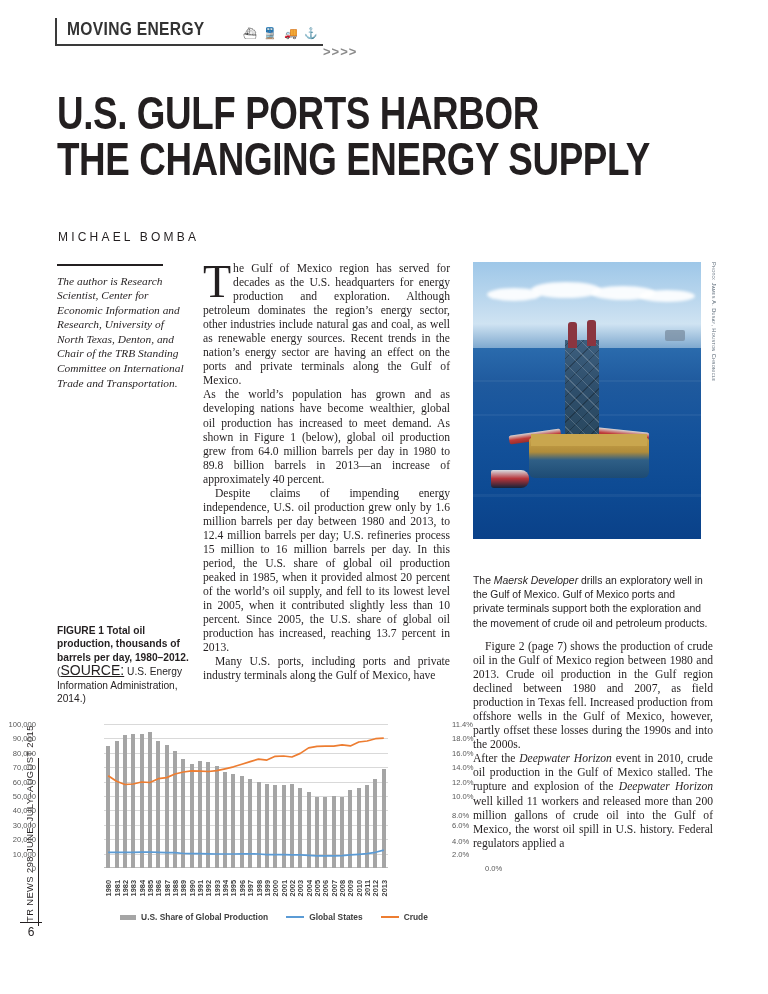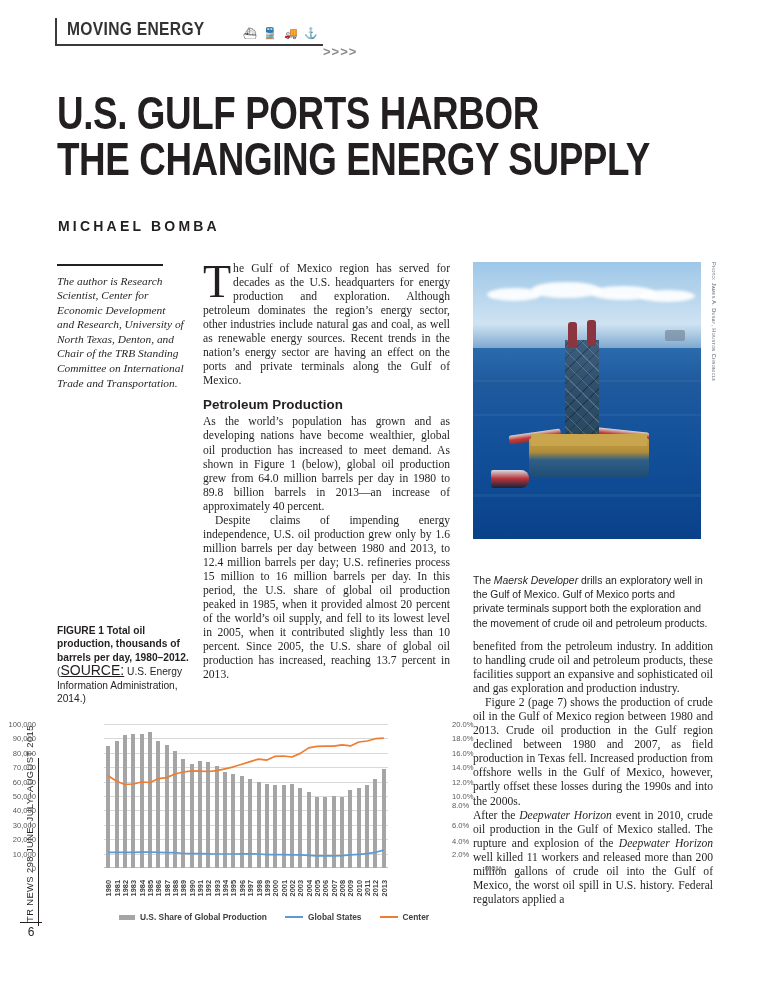--- a/index.html
+++ b/index.html
@@ -63,24 +63,24 @@
     letter-spacing: -0.5px;
     color: #231f20;
     transform: scaleX(0.80);
     transform-origin: left top;
     white-space: nowrap;
   }
   .headline .l2 { display: block; }
 
   .byline {
     position: absolute;
-    left: 58px; top: 218px;
-    font-family: "Liberation Sans", sans-serif;
-    font-weight: bold;
-    font-size: 14px;
+    left: 58px; top: 230px;
+    font-family: "Liberation Sans", sans-serif;
+    font-weight: normal;
+    font-size: 12px;
     letter-spacing: 3.2px;
     color: #231f20;
   }
 
   
   .bio {
     position: absolute;
     left: 57px; top: 264px;
     width: 128px;
   }
@@ -352,35 +352,35 @@
 </div>
 
 <div class="headline">
   <span class="l1">U.S. GULF PORTS HARBOR</span>
   <span class="l2">THE CHANGING ENERGY SUPPLY</span>
 </div>
 <div class="byline">MICHAEL BOMBA</div>
 
 <div class="bio">
   <div class="bio-rule"></div>
-  <div class="bio-text">The author is Research Scientist, Center for Economic Development and Research, University of North Texas, Denton, and Chair of the TRB Standing Committee on International Trade and Transportation.</div>
+  <div class="bio-text">The author is Research Scientist, Center for Economic Information and Research, University of North Texas, Denton, and Chair of the TRB Standing Committee on International Trade and Transportation.</div>
 </div>
 
 <div class="figcap">
   <b>FIGURE 1</b>
   <span><b>Total oil production, thousands of barrels per day, 1980–2012.</b></span>
   <span>(</span><span class="sc">SOURCE:</span>
   <span>U.S. Energy Information Administration, 2014.)</span>
 </div>
 
 <div class="col col1">
   <p class="first"><span class="dropcap">T</span><span>he Gulf of Mexico region has served for decades as the U.S. headquarters for energy production and exploration. Although petroleum dominates the region’s energy sector, other industries include natural gas and coal, as well as renewable energy sources. Recent trends in the nation’s energy sector are having an effect on the ports and private terminals along the Gulf of Mexico.</span></p>
-  <div class="subhead">Petroleum Production</div>
   <p class="first">As the world’s population has grown and as developing nations have become wealthier, global oil production has increased to meet demand. As shown in Figure 1 (below), global oil production grew from 64.0 million barrels per day in 1980 to 89.8 billion barrels in 2013—an increase of approximately 40 percent.</p>
   <p>Despite claims of impending energy independence, U.S. oil production grew only by 1.6 million barrels per day between 1980 and 2013, to 12.4 million barrels per day; U.S. refineries process 15 million to 16 million barrels per day. In this period, the U.S. share of global oil production peaked in 1985, when it provided almost 20 percent of the world’s oil supply, and fell to its lowest level in 2005, when it contributed slightly less than 10 percent. Since 2005, the U.S. share of global oil production has increased, reaching 13.7 percent in 2013.</p>
+  <p>Many U.S. ports, including ports and private industry terminals along the Gulf of Mexico, have</p>
 </div>
 
 <div class="photo">
   <div class="sky"></div>
   <div class="cloud" style="left:14px; top:26px; width:54px; height:13px;"></div>
   <div class="cloud" style="left:58px; top:20px; width:70px; height:16px;"></div>
   <div class="cloud" style="left:118px; top:24px; width:64px; height:14px;"></div>
   <div class="cloud" style="left:166px; top:28px; width:56px; height:12px;"></div>
   <div class="sea"></div>
   <div class="sea-streak" style="top:118px; height:2px;"></div>
@@ -397,21 +397,20 @@
   <div class="rig-deck"></div>
   <div class="boat"></div>
 </div>
 <div class="photo-credit">Photo: James A. Dusay, Houston Chronicle</div>
 
 <div class="photocap">
   <span>The </span><i>Maersk Developer</i><span> drills an exploratory well in the Gulf of Mexico. Gulf of Mexico ports and private terminals support both the exploration and the movement of crude oil and petroleum products.</span>
 </div>
 
 <div class="col col2">
-  <p class="first">benefited from the petroleum industry. In addition to handling crude oil and petroleum products, these facilities support an expansive and sophisticated oil and gas exploration and production industry.</p>
   <p>Figure 2 (page 7) shows the production of crude oil in the Gulf of Mexico region between 1980 and 2013. Crude oil production in the Gulf region declined between 1980 and 2007, as field production in Texas fell. Increased production from offshore wells in the Gulf of Mexico, however, partly offset these losses during the 1990s and into the 2000s.</p>
   <p class="first"><span>After the </span><i>Deepwater Horizon</i><span> event in 2010, crude oil production in the Gulf of Mexico stalled. The rupture and explosion of the </span><i>Deepwater Horizon</i><span> well killed 11 workers and released more than 200 million gallons of crude oil into the Gulf of Mexico, the worst oil spill in U.S. history. Federal regulators applied a</span></p>
 </div>
 
 <div class="spine">TR NEWS 298 JUNE–JULY–AUGUST 2015</div>
 <div class="spine-rule"></div>
 <div class="folio-rule"></div>
 <div class="folio">6</div>
 
 <div class="chart">
@@ -423,39 +422,39 @@
       <div class="ytick" style="top: 129.6px;">10,000</div>
       <div class="ytick-r" style="top: 129.6px;">2.0%</div>
       <div class="gridline" style="top: 115.2px;"></div>
       <div class="ytick" style="top: 115.2px;">20,000</div>
       <div class="ytick-r" style="top: 117px;">4.0%</div>
       <div class="gridline" style="top: 100.8px;"></div>
       <div class="ytick" style="top: 100.8px;">30,000</div>
       <div class="ytick-r" style="top: 100.8px;">6.0%</div>
       <div class="gridline" style="top: 86.4px;"></div>
       <div class="ytick" style="top: 86.4px;">40,000</div>
-      <div class="ytick-r" style="top: 81px;">8.0%</div>
+      <div class="ytick-r" style="top: 91px;">8.0%</div>
       <div class="gridline" style="top: 72px;"></div>
       <div class="ytick" style="top: 72px;">50,000</div>
       <div class="ytick-r" style="top: 72px;">10.0%</div>
       <div class="gridline" style="top: 57.6px;"></div>
       <div class="ytick" style="top: 57.6px;">60,000</div>
       <div class="ytick-r" style="top: 57.6px;">12.0%</div>
       <div class="gridline" style="top: 43.2px;"></div>
       <div class="ytick" style="top: 43.2px;">70,000</div>
       <div class="ytick-r" style="top: 43.2px;">14.0%</div>
       <div class="gridline" style="top: 28.8px;"></div>
       <div class="ytick" style="top: 28.8px;">80,000</div>
       <div class="ytick-r" style="top: 28.8px;">16.0%</div>
       <div class="gridline" style="top: 14.4px;"></div>
       <div class="ytick" style="top: 14.4px;">90,000</div>
       <div class="ytick-r" style="top: 14.4px;">18.0%</div>
       <div class="gridline" style="top: 0px;"></div>
       <div class="ytick" style="top: 0px;">100,000</div>
-      <div class="ytick-r" style="top: 0px;">20.0%</div>
+      <div class="ytick-r" style="top: 0px;">11.4%</div>
       <div class="bar" style="left: 2.17647px; height: 121.68px; background: rgb(165, 165, 165);"></div>
       <div class="bar" style="left: 10.5294px; height: 127.44px; background: rgb(165, 165, 165);"></div>
       <div class="bar" style="left: 18.8824px; height: 133.2px; background: rgb(165, 165, 165);"></div>
       <div class="bar" style="left: 27.2353px; height: 133.92px; background: rgb(165, 165, 165);"></div>
       <div class="bar" style="left: 35.5882px; height: 133.92px; background: rgb(165, 165, 165);"></div>
       <div class="bar" style="left: 43.9412px; height: 136.08px; background: rgb(165, 165, 165);"></div>
       <div class="bar" style="left: 52.2941px; height: 127.44px; background: rgb(165, 165, 165);"></div>
       <div class="bar" style="left: 60.6471px; height: 123.12px; background: rgb(165, 165, 165);"></div>
       <div class="bar" style="left: 69px; height: 116.64px; background: rgb(165, 165, 165);"></div>
       <div class="bar" style="left: 77.3529px; height: 108.72px; background: rgb(165, 165, 165);"></div>
@@ -526,16 +525,16 @@
       <div class="legend-item">
         <span class="swatch-bar" style="background: rgb(165, 165, 165);"></span>
         <span>U.S. Share of Global Production</span>
       </div>
       <div class="legend-item">
         <span class="swatch-line" style="background: rgb(91, 155, 213);"></span>
         <span>Global States</span>
       </div>
       <div class="legend-item">
         <span class="swatch-line" style="background: rgb(237, 125, 49);"></span>
-        <span>Center</span>
+        <span>Crude</span>
       </div>
     </div>
 </div>
 
 </body></html>

